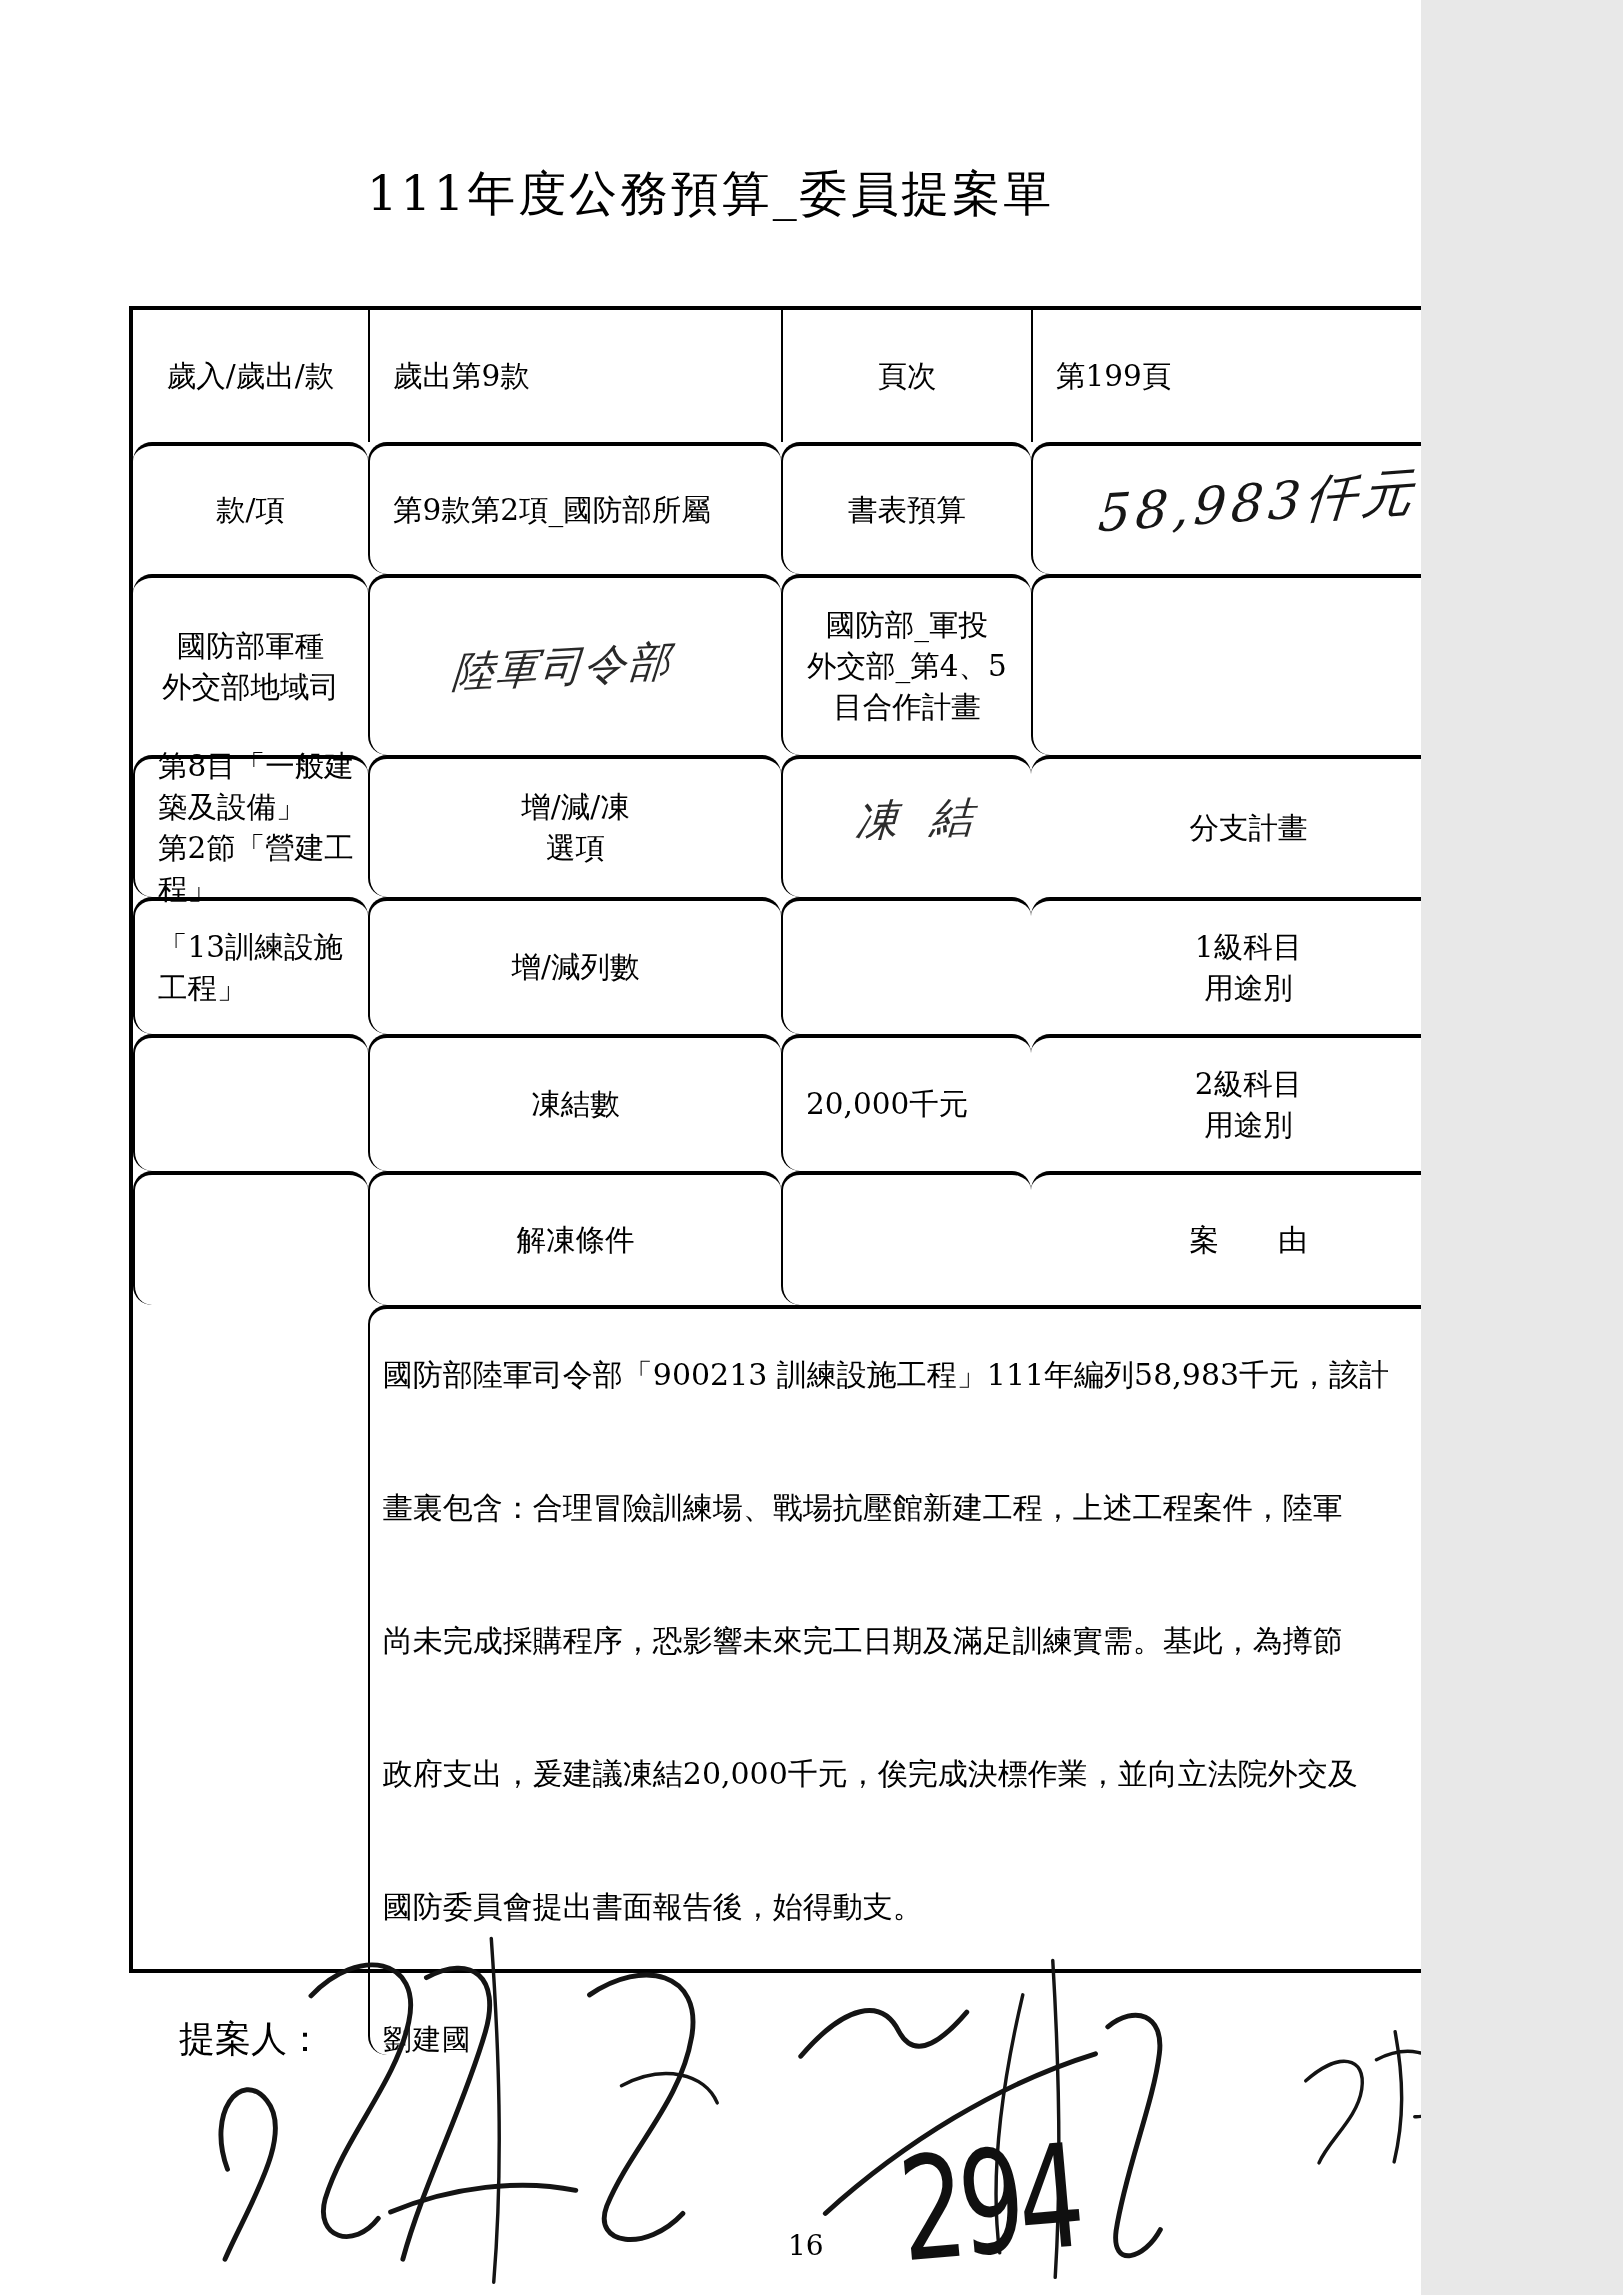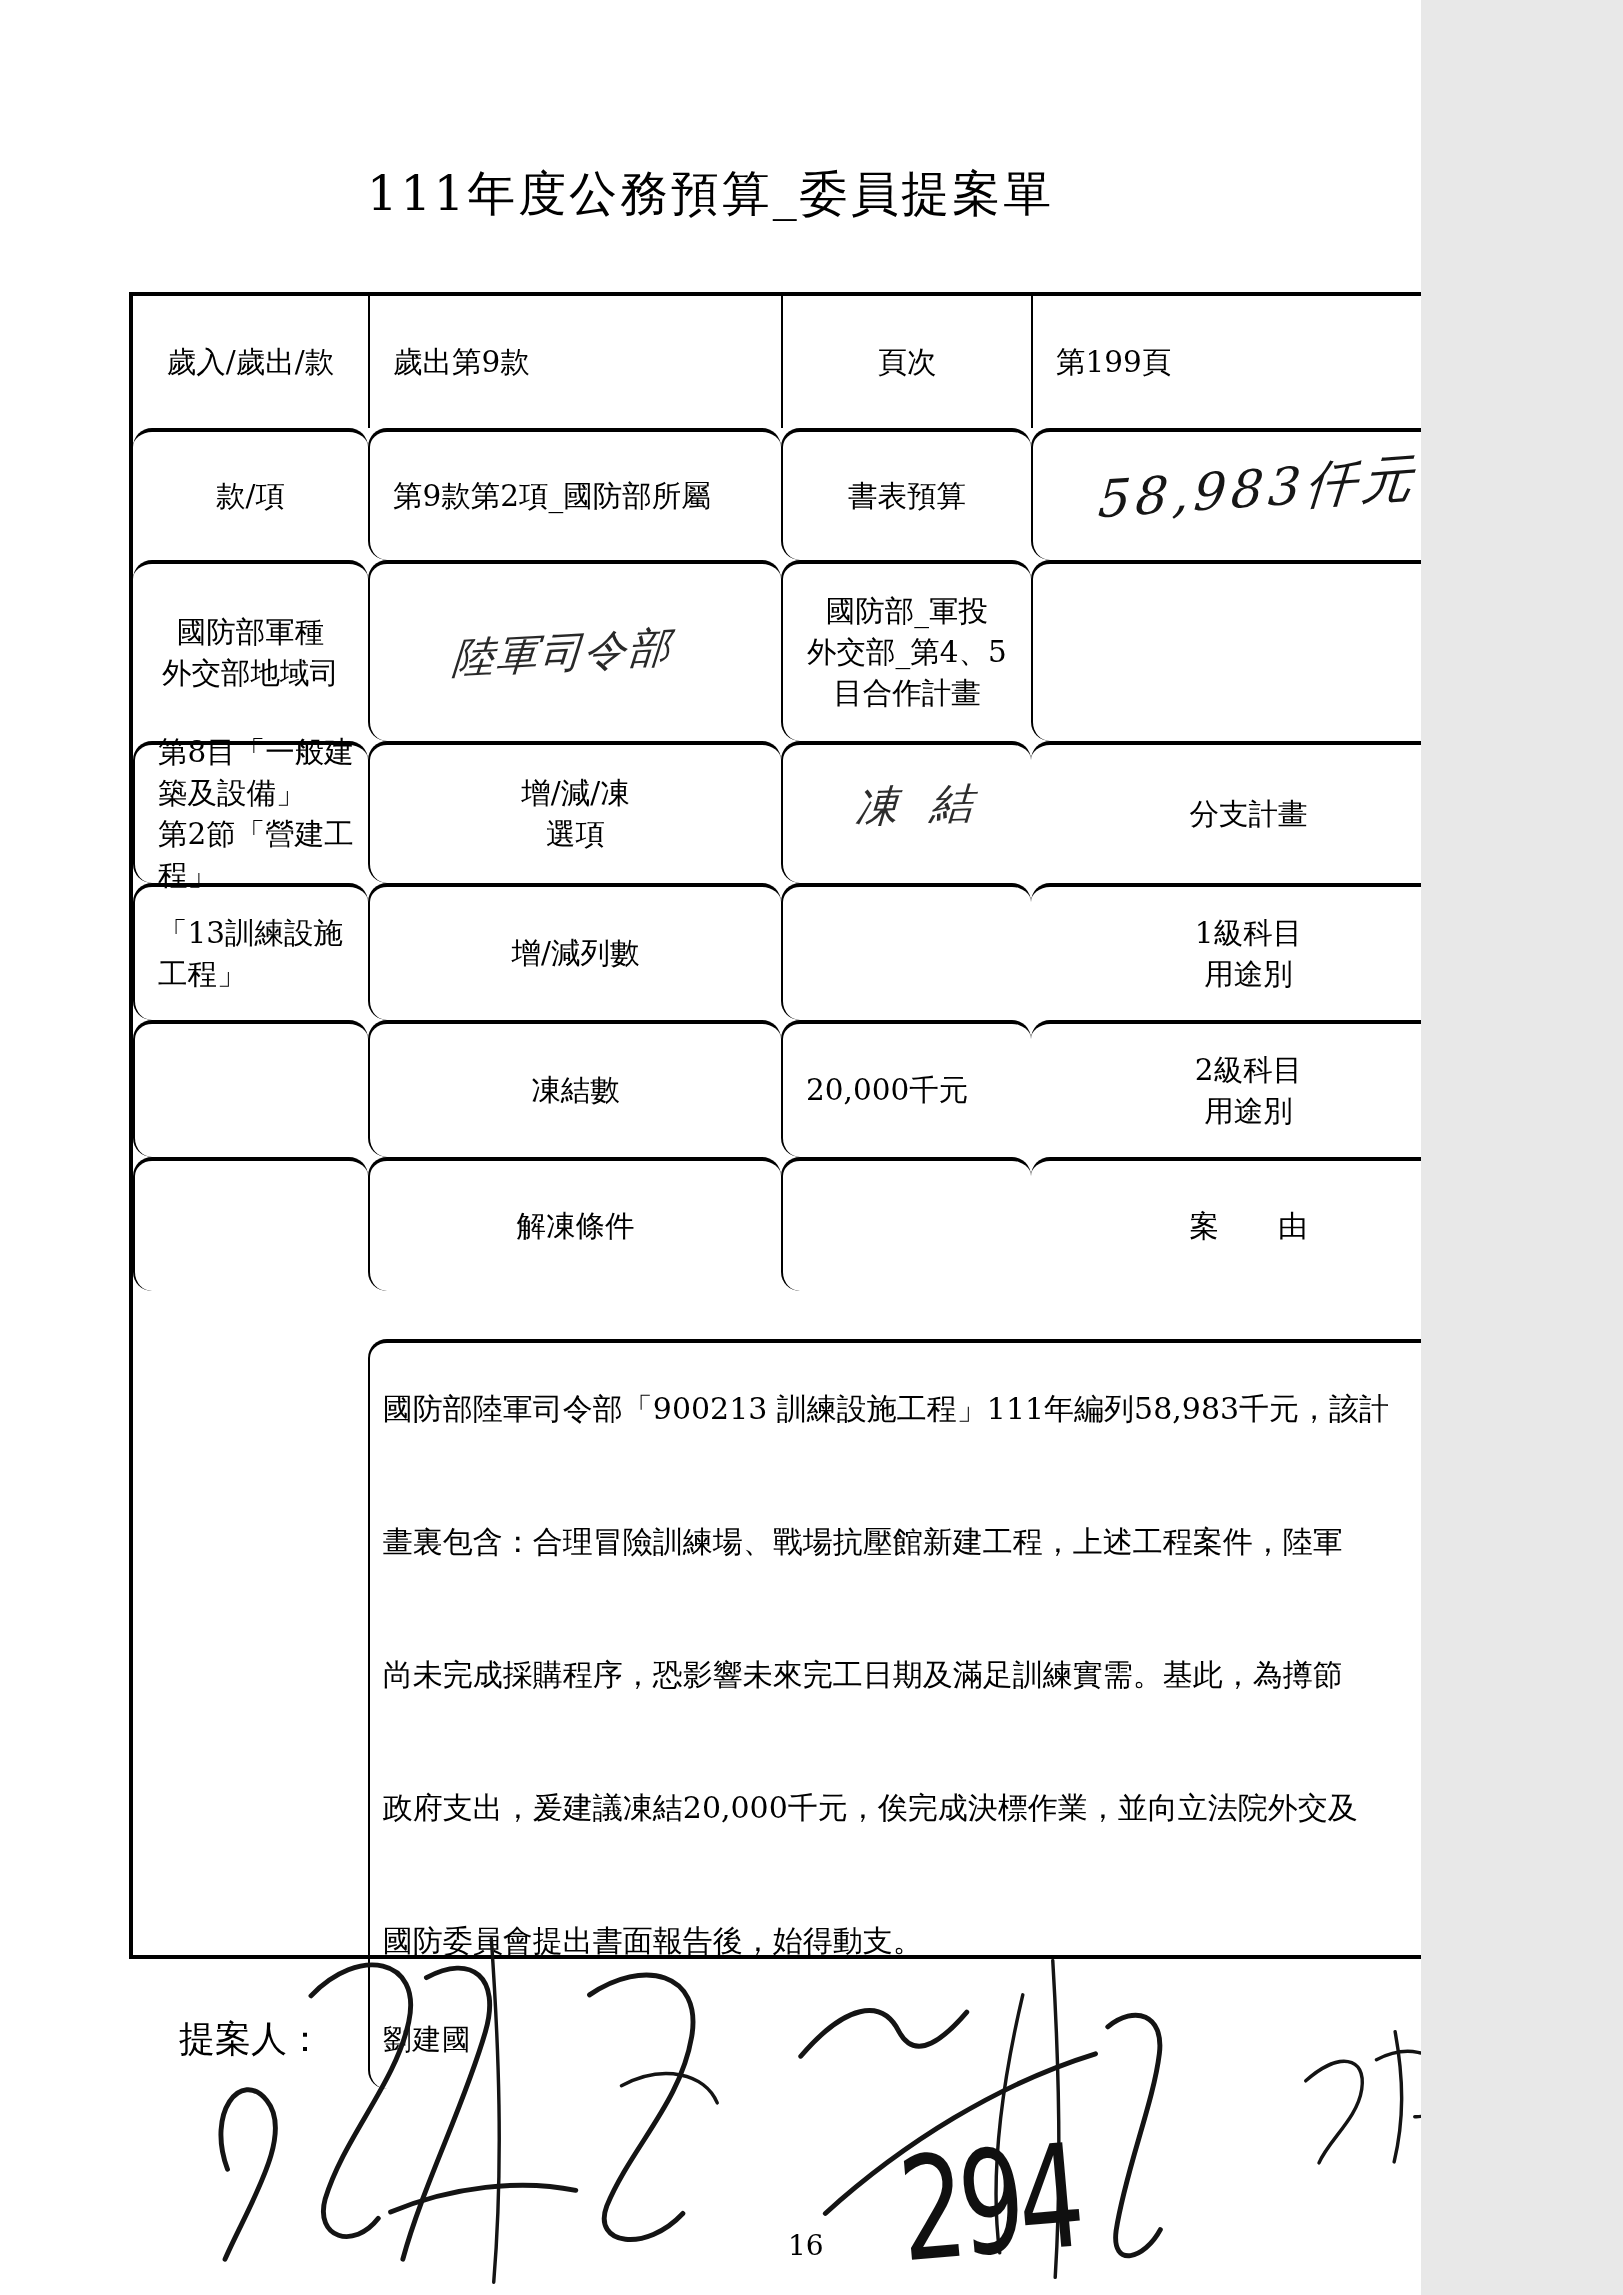--- a/index.html
+++ b/index.html
@@ -10,40 +10,40 @@
     font-family:"DejaVu Serif","Liberation Serif",serif;
     color:#000;
     overflow:hidden;
   }
   .title{
     position:absolute;top:162px;left:0;width:100%;
     text-align:center;font-size:48px;font-weight:400;
     letter-spacing:2.9px;margin:0;
   }
   .grid{
-    position:absolute;left:129px;top:292px;
+    position:absolute;left:129px;top:306px;
     width:1341px;height:1667px;
     box-sizing:border-box;
     border:4.4px solid #000;
     display:grid;
     grid-template-columns:235px 413px 250px auto;
     grid-template-rows:132px 132px 181px 142px 137px 137px 134px auto;
   }
   .cell{
     position:relative;
     display:flex;align-items:center;
     box-sizing:border-box;
     font-size:29.5px;line-height:41px;
     white-space:pre-line;
   }
   .lab{justify-content:center;text-align:center;}
   .val{justify-content:flex-start;text-align:left;padding-left:23px;padding-right:4.9px;}
   .bl{border-left:2.5px solid #000;}
   .bt{border-top:4.4px solid #000;border-radius:19px;}
-  .case-cell{grid-column:2 / span 3;display:block;margin-top:48px;}
+  .case-cell{grid-column:2 / span 3;display:block;}
   .case-text{
     font-size:30px;line-height:133px;
     margin-top:-42px;padding:0 13.8px 0 12.8px;
     white-space:pre-line;
   }
   .hand{
     font-style:italic;
     color:#161616;
     white-space:nowrap;
   }

